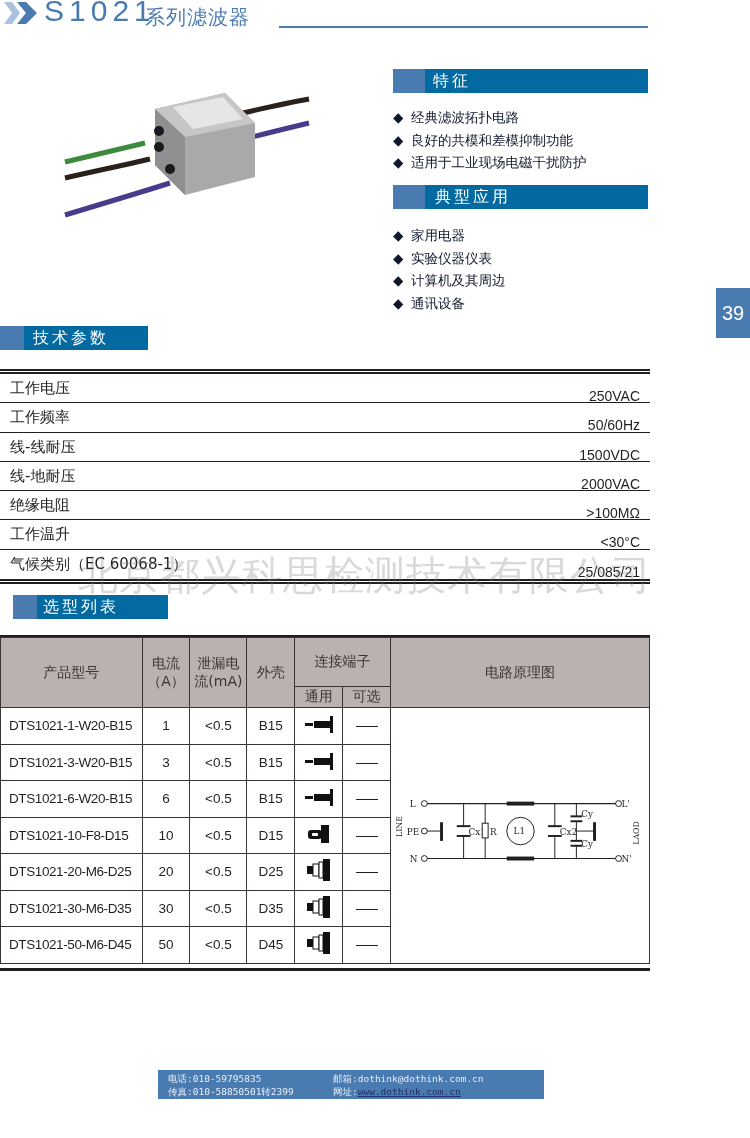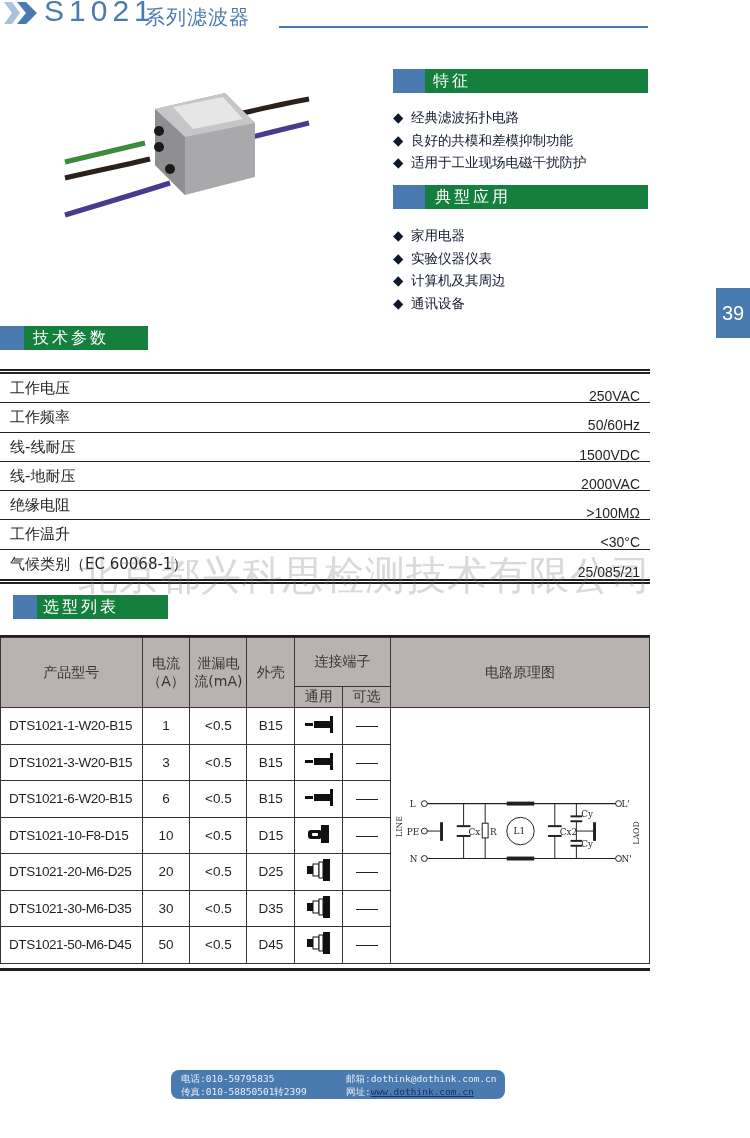--- a/index.html
+++ b/index.html
@@ -8,21 +8,21 @@
   .abs { position:absolute; }
 
   
   .chev { position:absolute; top:2px; left:4px; width:34px; height:22px; }
   .title-code { position:absolute; left:44px; top:-6px; font-family:"Liberation Sans", sans-serif;
                 font-size:30px; letter-spacing:5px; color:#4a7bb0; }
   .title-cn { position:absolute; left:145px; top:4px; font-size:20px; color:#4a7bb0; letter-spacing:1px; }
   .title-rule { position:absolute; left:279px; top:26px; width:369px; height:2px; background:#4a7bb0; }
 
   
-  .sechead { position:absolute; height:24px; background:#15803d; color:#ffffff; font-size:16px; }
+  .sechead { position:absolute; height:24px; background:#0369a1; color:#ffffff; font-size:16px; }
   .sechead .blue { position:absolute; left:0; top:0; height:24px; background:#4a7bb0; }
   .sechead .txt { position:absolute; top:2px; letter-spacing:3px; }
 
   .bullets { position:absolute; font-family:"DejaVu Serif", serif; font-size:13.5px; color:#0f172a; }
   .bullets div { height:22.5px; line-height:22.5px; white-space:nowrap; }
   .bullets .dia { display:inline-block; width:18px; }
 
   
   .pagetab { position:absolute; left:716px; top:288px; width:34px; height:50px; background:#4a7bb0;
              color:#fff; font-family:"Liberation Sans", sans-serif; font-size:20px; text-align:center; line-height:50px; }
@@ -43,22 +43,22 @@
          font-family:"Liberation Sans", sans-serif; font-size:13.5px; }
   .sel td, .sel th { border:1.5px solid #3a3434; text-align:center; padding:0; }
   .sel th { background:#b9b2b0; font-weight:normal; font-family:"DejaVu Sans", sans-serif; font-size:14px; color:#3a3434; }
   .sel .model { text-align:left; padding-left:8px; letter-spacing:-0.4px; }
   .sel tr.body td { height:35.5px; }
   .sel .dash { display:inline-block; width:22px; height:1px; background:#231f20; vertical-align:middle; }
   .tbl-top { position:absolute; left:0; top:635px; width:650px; height:3px; background:#231f20; }
   .tbl-bot { position:absolute; left:0; top:968px; width:650px; height:3px; background:#231f20; }
 
   
-  .footer { position:absolute; left:158px; top:1070px; width:334px; height:29px; background:#4a7bb0;
-            border-radius:8px; color:#e8eef6; font-family:"DejaVu Sans Mono", monospace; font-size:9.5px;margin-left:13px; }
+  .footer { position:absolute; left:158px; top:1070px; width:386px; height:29px; background:#4a7bb0;
+            border-radius:0; color:#e8eef6; font-family:"DejaVu Sans Mono", monospace; font-size:9.5px; }
   .footer .c { position:absolute; white-space:nowrap; }
   .footer .link { text-decoration:underline; color:#1e2e6e; }
 </style>
 </head>
 <body>
 
 <svg class="chev" viewBox="0 0 34 22">
   <polygon points="0,0 8,0 16,11 8,22 0,22 8,11" fill="#a9c3de"></polygon>
   <polygon points="13,0 22,0 33,11 22,22 13,22 22,11" fill="#4a7bb0"></polygon>
 </svg>

